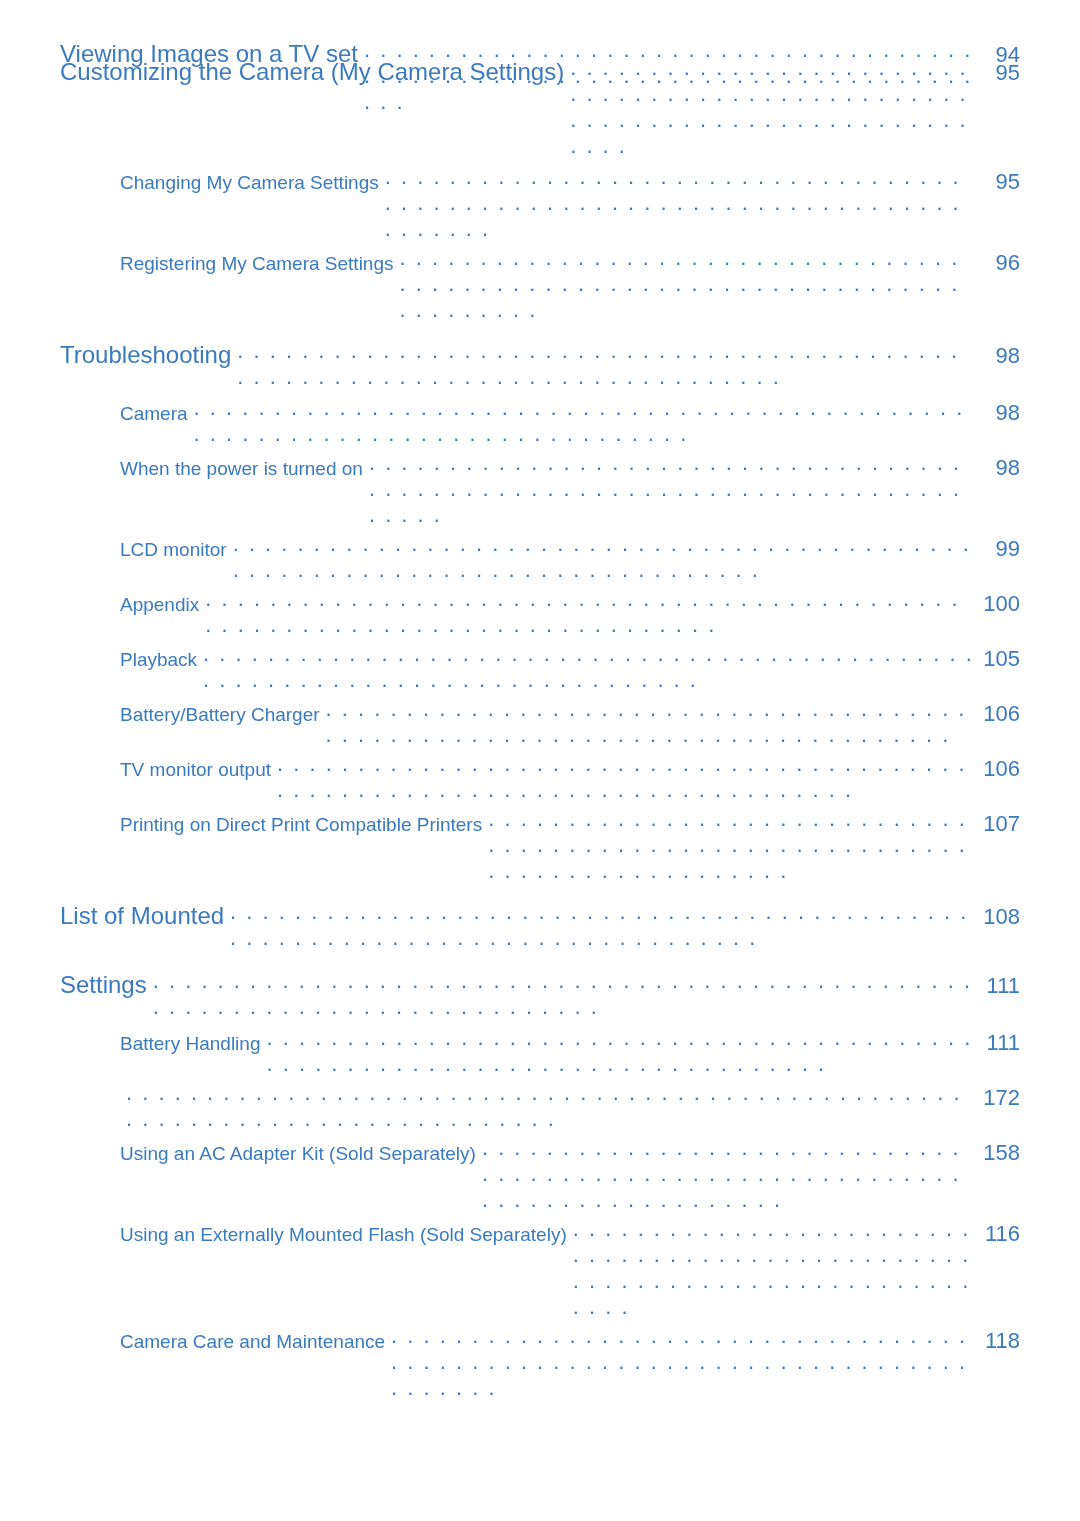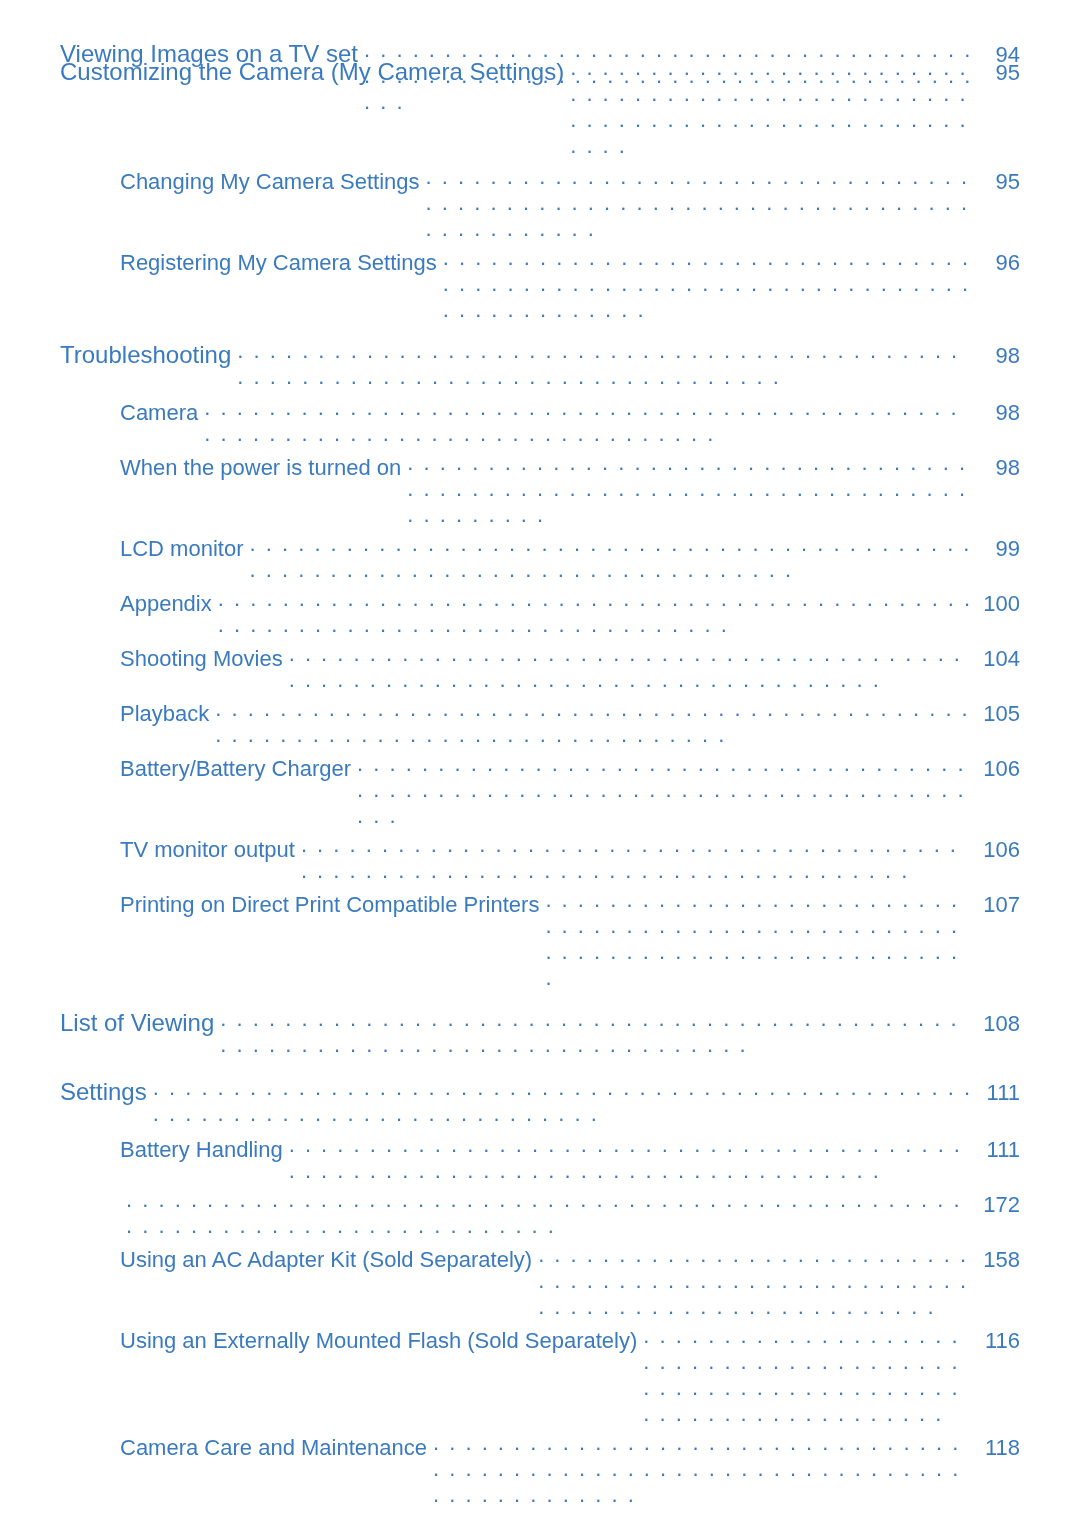--- a/index.html
+++ b/index.html
@@ -45,21 +45,21 @@
       white-space: nowrap;
       flex-shrink: 0;
     }
 
     .toc-title-level1 {
       font-size: 24px;
       font-weight: normal;
     }
 
     .toc-title-level2 {
-      font-size: 22px;
+      font-size: 19px;
       font-weight: normal;
     }
 
     .toc-dots {
       flex: 1;
       border-bottom: 1px dotted transparent;
       margin: 0 6px;
       position: relative;
       bottom: 5px;
       overflow: hidden;
@@ -147,25 +147,20 @@
     <span class="toc-dots"></span>
     <span class="toc-page">99</span>
   </div>
 
   <div class="toc-row toc-row-level2">
     <span class="toc-title toc-title-level2">Appendix</span>
     <span class="toc-dots"></span>
     <span class="toc-page">100</span>
   </div>
 
-  <div class="toc-row toc-row-level2">
-    <span class="toc-title toc-title-level2">Shooting Movies</span>
-    <span class="toc-dots"></span>
-    <span class="toc-page">104</span>
-  </div>
 
   <div class="toc-row toc-row-level2">
     <span class="toc-title toc-title-level2">Playback</span>
     <span class="toc-dots"></span>
     <span class="toc-page">105</span>
   </div>
 
   <div class="toc-row toc-row-level2">
     <span class="toc-title toc-title-level2">Battery/Battery Charger</span>
     <span class="toc-dots"></span>
@@ -180,21 +175,21 @@
 
   <div class="toc-row toc-row-level2">
     <span class="toc-title toc-title-level2">Printing on Direct Print Compatible Printers</span>
     <span class="toc-dots"></span>
     <span class="toc-page">107</span>
   </div>
 
   <div class="section-gap"></div>
 
   <div class="toc-row toc-row-level1">
-    <span class="toc-title toc-title-level1">List of Viewing</span>
+    <span class="toc-title toc-title-level1">List of Mounted</span>
     <span class="toc-dots"></span>
     <span class="toc-page">108</span>
   </div>
 
   <div class="section-gap"></div>
 
   <div class="toc-row toc-row-level1">
     <span class="toc-title toc-title-level1">Settings</span>
     <span class="toc-dots"></span>
     <span class="toc-page">111</span>

